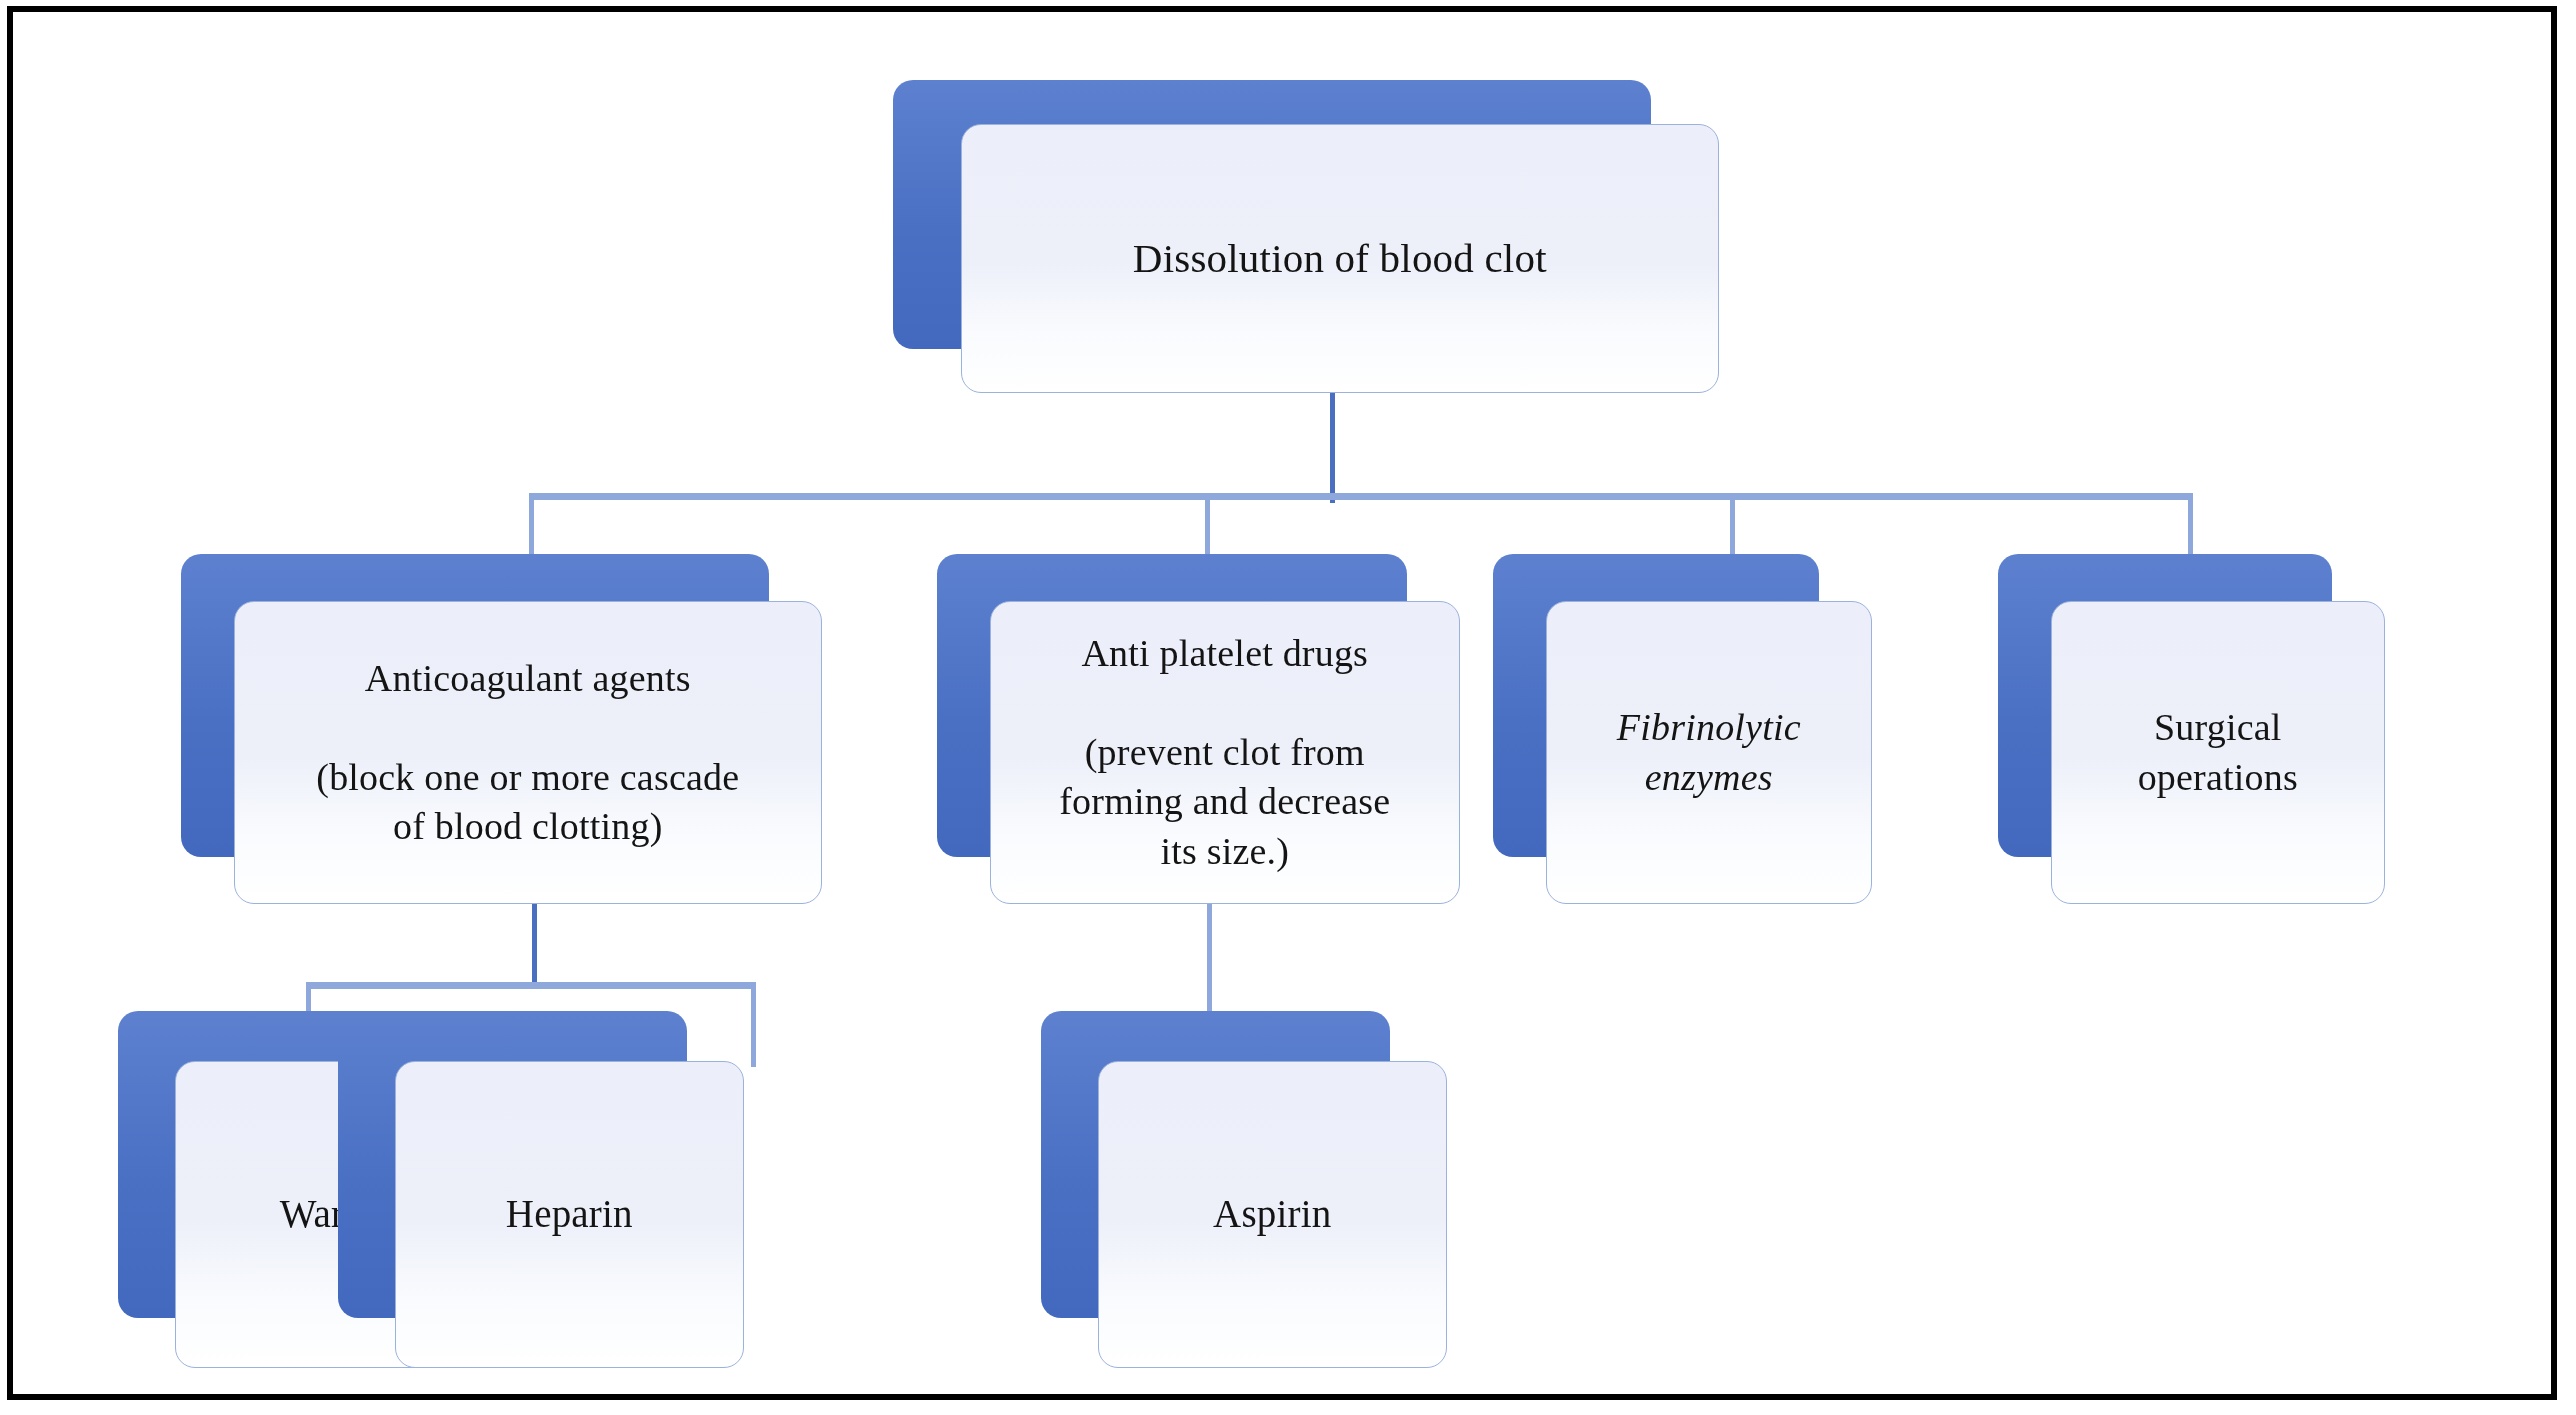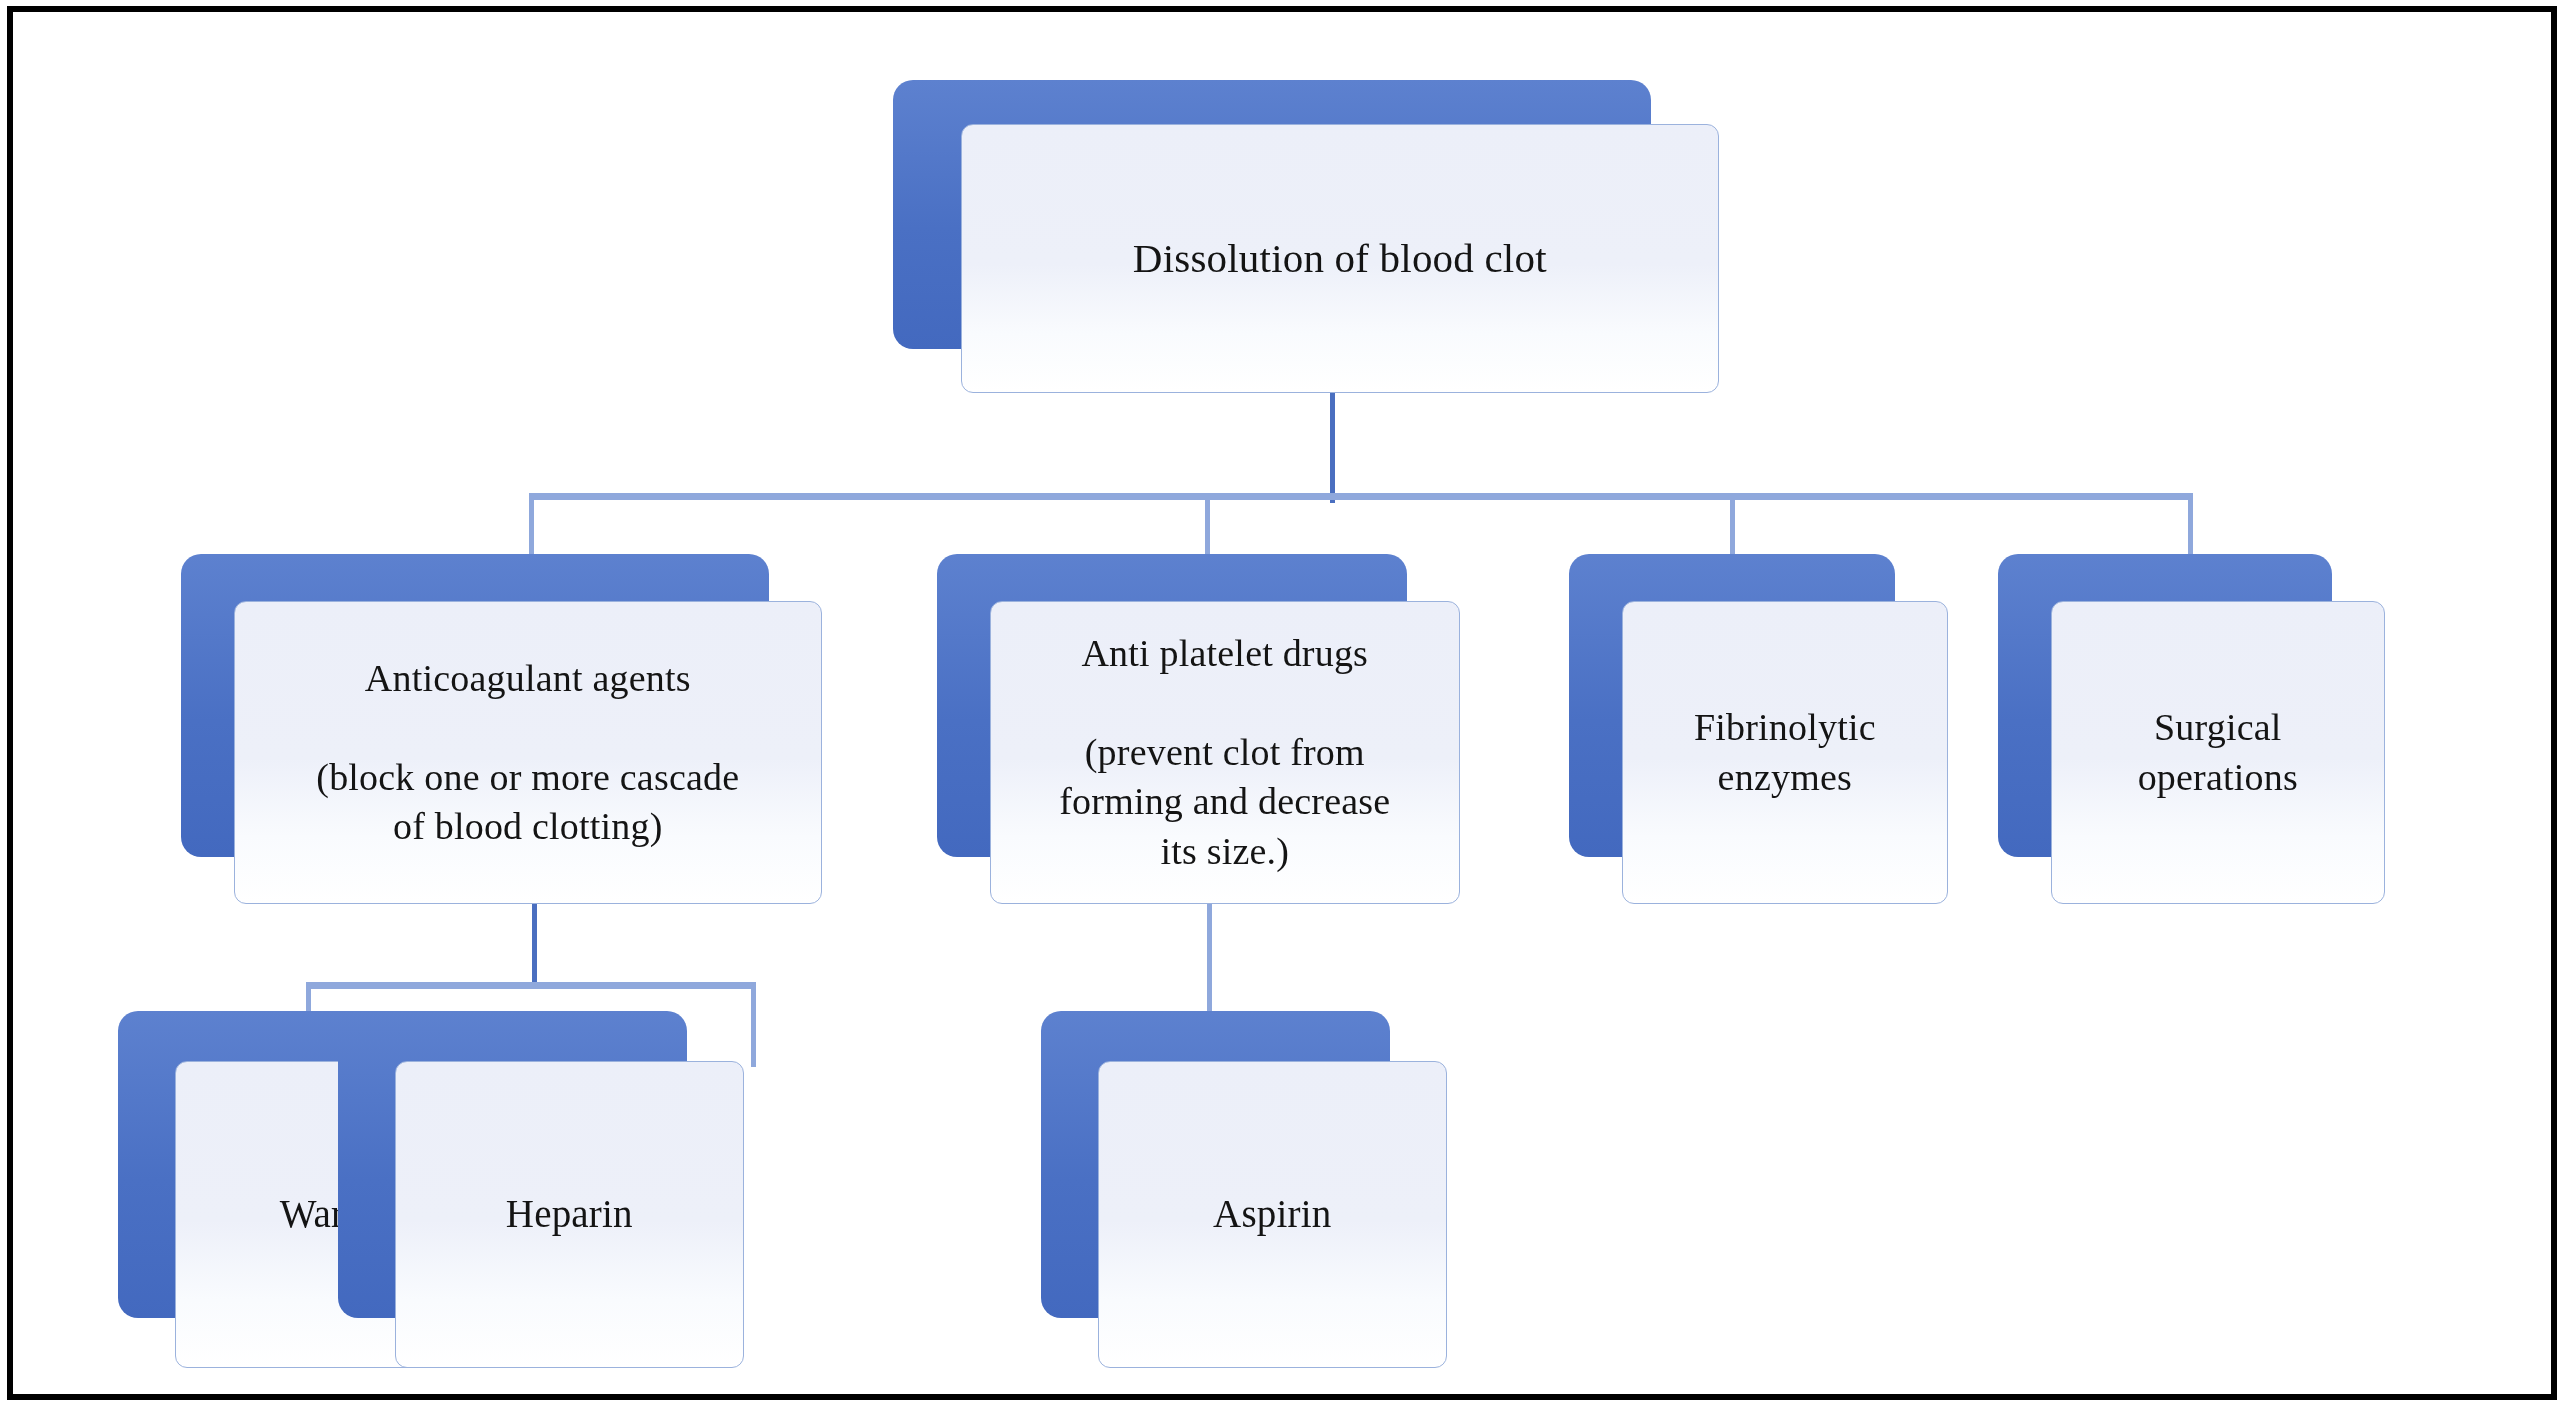--- a/index.html
+++ b/index.html
@@ -34,21 +34,21 @@
   .node{position:absolute;}
   .node .plate{
     position:absolute;
     left:0; top:0;
     width:100%; height:100%;
     border-radius:20px;
     background:linear-gradient(180deg,#5d81cf 0%,#4a70c4 55%,#4369bf 100%);
   }
   .node .card{
     position:absolute;
-    border-radius:12px;
+    border-radius:20px;
     border:1.5px solid #9bb2dd;
     box-sizing:border-box;
     background:linear-gradient(180deg,#eceff9 0%,#edf0f9 52%,#f9fbfe 78%,#ffffff 100%);
     display:flex;
     align-items:center;
     justify-content:center;
     text-align:center;
     overflow:hidden;
   }
   .node .label{
@@ -109,21 +109,21 @@
       <div class="plate"></div>
       <div class="card" style="left:53px; top:47px; width:470px; height:303px;">
         <span class="label">Anti platelet drugs
 
 (prevent clot from
 forming and decrease
 its size.)</span>
       </div>
     </div>
 
-    <div class="node lvl2" style="left:1556px; top:542px; width:326px; height:303px;">
+    <div class="node lvl2" style="left:1480px; top:542px; width:326px; height:303px;font-style:italic;">
       <div class="plate"></div>
       <div class="card" style="left:53px; top:47px; width:326px; height:303px;">
         <span class="label">Fibrinolytic
 enzymes</span>
       </div>
     </div>
 
     <div class="node lvl2" style="left:1985px; top:542px; width:334px; height:303px;">
       <div class="plate"></div>
       <div class="card" style="left:53px; top:47px; width:334px; height:303px;">

